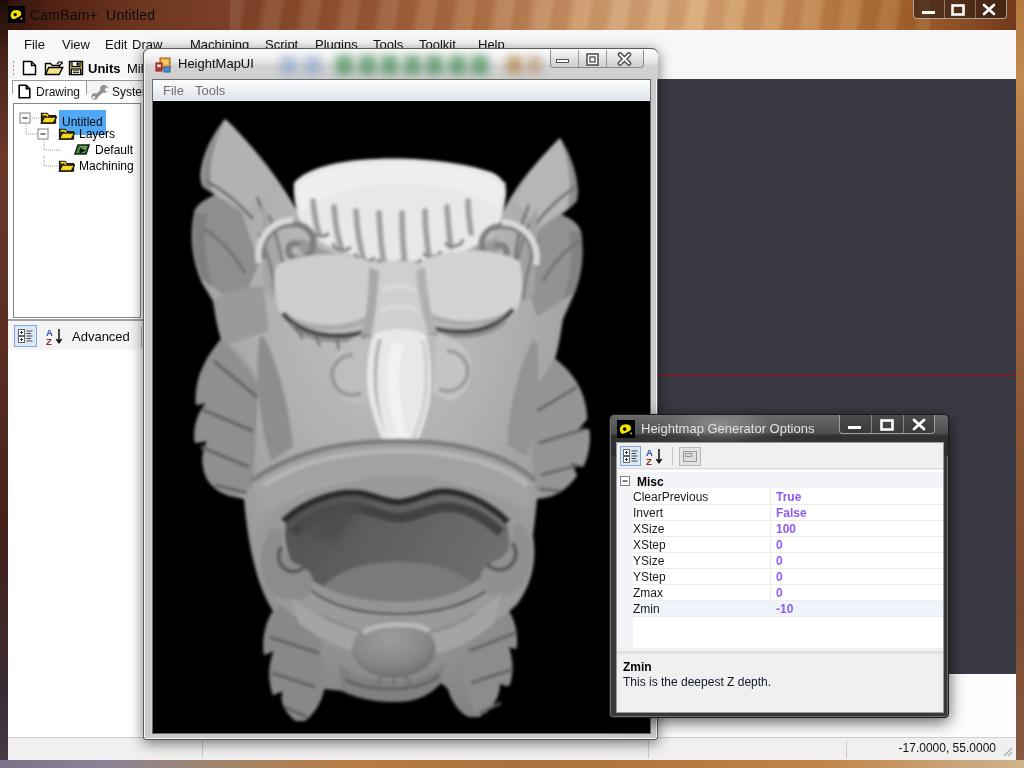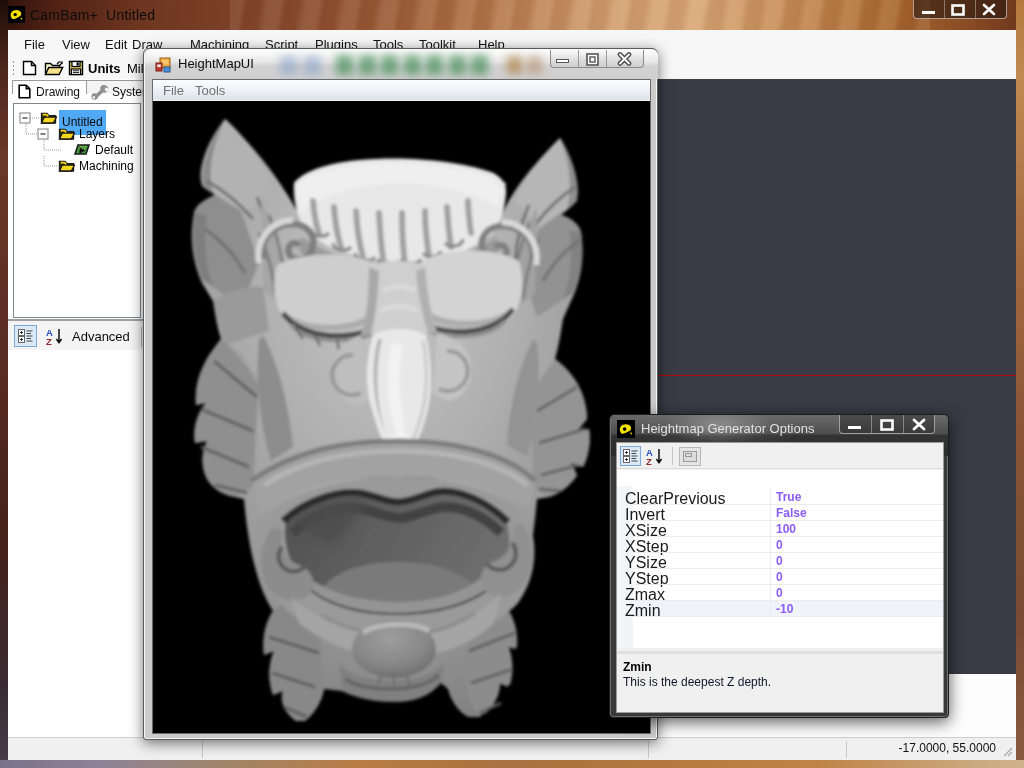--- a/index.html
+++ b/index.html
@@ -36,21 +36,21 @@
   background:linear-gradient(180deg,#fdfdfd 0%,#e8e8e8 40%,#d2d2d2 55%,#cfcfcf 100%); }
 #hmclient { position:absolute; left:8px; top:30px; width:499px; height:655px; background:#000; border:1px solid #6a6a6a; }
 #hmmenu { position:absolute; left:0px; top:0px; width:497px; height:21px;
   background:linear-gradient(180deg,#fcfdfe 0%,#eef1f6 50%,#dde2ec 100%); border-bottom:1px solid #f5f5f5; }
 #dlg { left:609px; top:414px; width:340px; height:304px; background:#383838;
   border:1px solid #1c1c1c; border-radius:5px 5px 4px 4px;
   box-shadow: 0 4px 16px rgba(0,0,0,0.65), inset 0 0 0 1px rgba(180,180,180,0.45); }
 #dlgtitle { position:absolute; left:1px; top:0px; width:337px; height:41px; border-radius:5px 5px 0 0; overflow:hidden;
   background:linear-gradient(180deg,#6a6a6a 0%,#4e4e4e 45%,#333 50%,#2c2c2c 100%); }
 #dlgclient { position:absolute; left:6px; top:27px; width:328px; height:271px; background:#f0f0f0; border:1px solid #9a9a9a; }
-.rowname { position:absolute; left:8px; font-size:16px; color:#1a1a1a; }
+.rowname { position:absolute; left:16px; font-size:12px; color:#1a1a1a; }
 .rowval  { position:absolute; left:159px; font-size:12px; color:#8b5cf6; font-weight:bold; }
 </style>
 </head>
 <body>
 <div id="screen">
   <div class="abs" id="titleshade"></div>
   <div class="abs" style="left:230px;top:0;width:700px;height:30px;background:repeating-linear-gradient(100deg, rgba(255,240,210,0.10) 0px, rgba(255,240,210,0.10) 12px, rgba(110,55,25,0.10) 18px, rgba(110,55,25,0.10) 30px, rgba(255,240,210,0.10) 38px);"></div>
   <div class="abs" id="titletext">CamBam+&nbsp; Untitled</div>
   <div class="abs" id="appicon">
     <svg width="17" height="17" viewBox="0 0 17 17">
@@ -450,20 +450,27 @@
           <path d="M13,2 v13 M10.4,12 l2.6,3.6 l2.6,-3.6" fill="none" stroke="#111" stroke-width="1.5"></path>
         </svg>
         <div style="position:absolute;left:55px;top:4px;width:1px;height:18px;background:#c5c5c5;"></div>
         <div style="position:absolute;left:62px;top:4px;width:22px;height:19px;background:#e4e4e4;border:1px solid #b8b8b8;"></div>
         <svg style="position:absolute;left:66px;top:8px;" width="14" height="11" viewBox="0 0 14 11">
             <rect x="0.5" y="0.5" width="13" height="10" fill="#dcdcdc" stroke="#9a9a9a"></rect>
             <rect x="2.5" y="2.5" width="6" height="3" fill="none" stroke="#9a9a9a"></rect>
           </svg>
       </div>
       <div style="position:absolute;left:0;top:27px;width:326px;height:178px;background:#fff;">
+        <div style="position:absolute;left:0;top:2px;width:326px;height:16px;background:#f2f4f7;">
+          <svg style="position:absolute;left:3px;top:4px;" width="10" height="10" viewBox="0 0 10 10">
+              <rect x="0.5" y="0.5" width="9" height="9" fill="#fff" stroke="#808080"></rect>
+              <line x1="2.5" y1="5" x2="7.5" y2="5" stroke="#000"></line>
+            </svg>
+          <span style="position:absolute;left:20px;top:3px;font-size:12px;font-weight:bold;color:#000;">Misc</span>
+        </div>
         <div style="position:absolute;left:0;top:16px;width:16px;height:162px;background:#f2f4f7;"></div>
         <div class="rowname" style="top:20px;">ClearPrevious</div>
           <div class="rowval" style="top:20px;">True</div>
         <div class="rowname" style="top:36px;">Invert</div>
           <div class="rowval" style="top:36px;">False</div>
         <div class="rowname" style="top:52px;">XSize</div>
           <div class="rowval" style="top:52px;">100</div>
         <div class="rowname" style="top:68px;">XStep</div>
           <div class="rowval" style="top:68px;">0</div>
         <div class="rowname" style="top:84px;">YSize</div>

